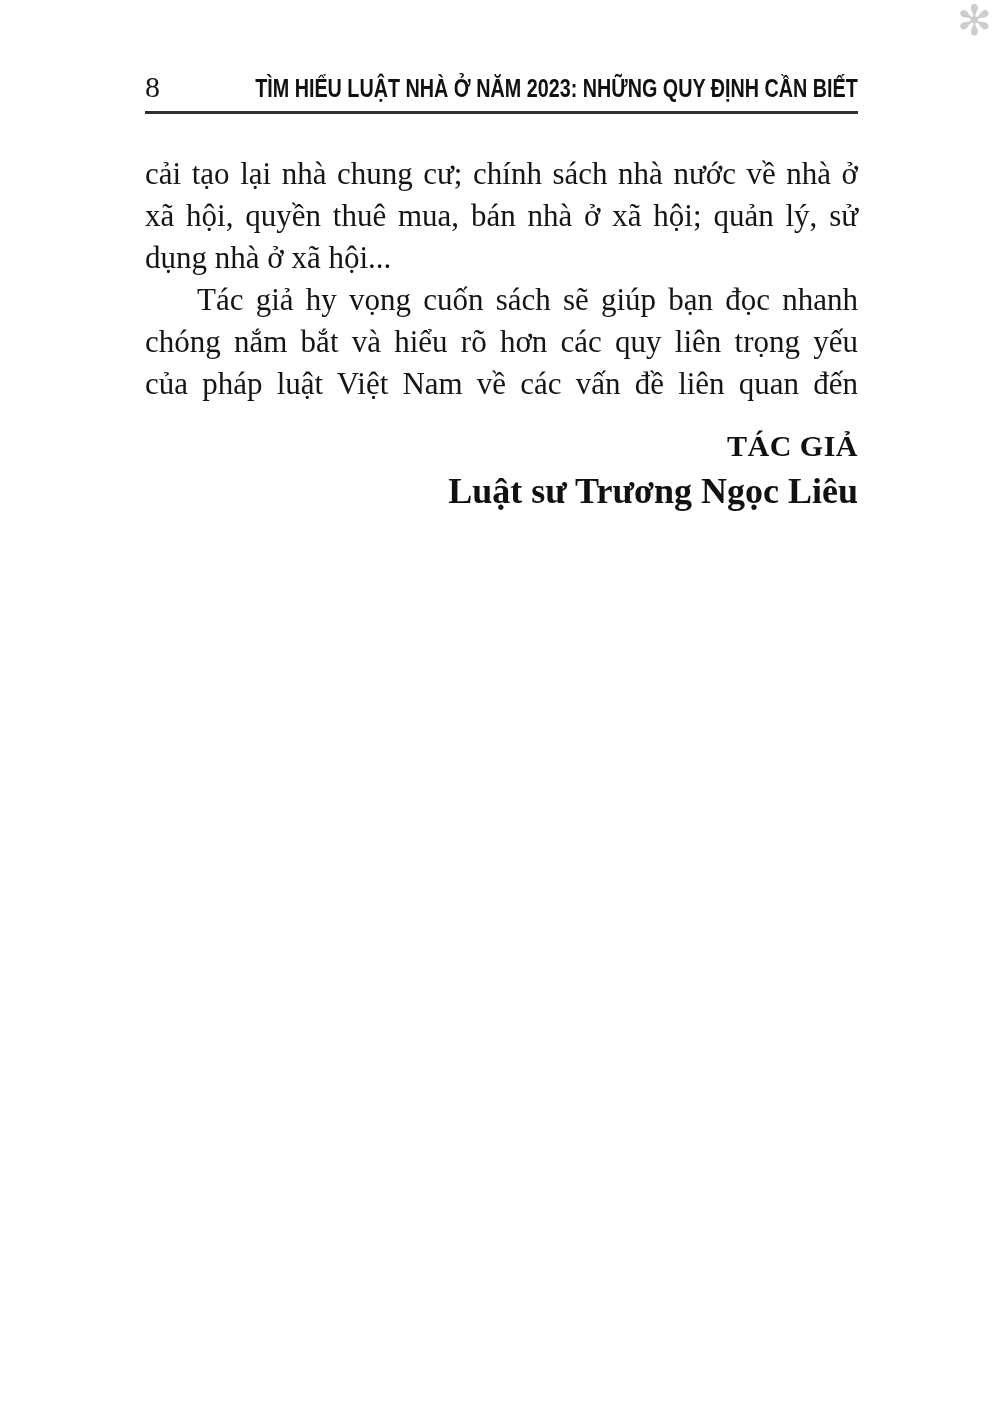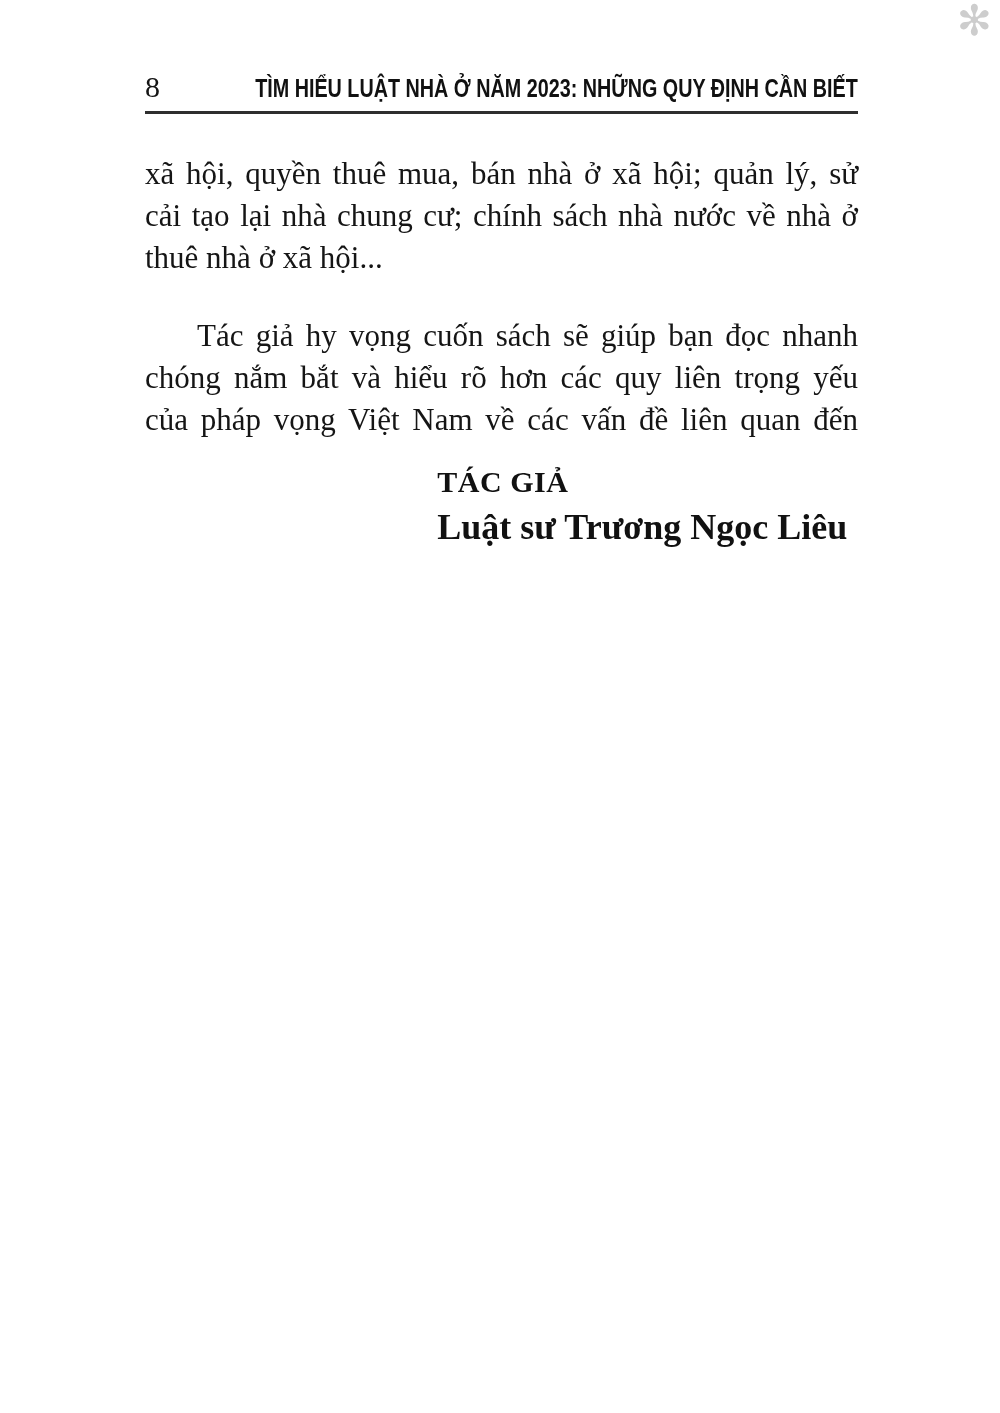--- a/index.html
+++ b/index.html
@@ -62,26 +62,26 @@
     font-size: 31px;
     line-height: 42px;
   }
   .line {
     text-align: justify;
     text-align-last: justify;
     text-justify: inter-word;
     white-space: normal;
   }
   .line.last { text-align-last: left; }
-  .line.indent { text-indent: 52px; margin-top: 36px; }
+  .line.indent { text-indent: 52px; }
   .signature {
     margin-top: 26px;
     margin-left: 41%;
     width: 59%;
-    text-align: left;
+    text-align: right;
     font-weight: 700;
     color: #111111;
   }
   .sig-role {
     font-size: 30px;
     line-height: 30px;
     letter-spacing: 0.5px;
   }
   .sig-name {
     margin-top: 13px;
@@ -101,29 +101,29 @@
     <div class="header">
       <span class="page-num">8</span>
       <span class="header-title-wrap">
         <span class="header-title">TÌM HIỂU LUẬT NHÀ Ở NĂM 2023: NHỮNG QUY ĐỊNH CẦN BIẾT</span>
       </span>
     </div>
 
     <div class="body-text">
 
       <div>
+        <div class="line">cải tạo lại nhà chung cư; chính sách nhà nước về nhà ở</div>
         <div class="line">xã hội, quyền thuê mua, bán nhà ở xã hội; quản lý, sử</div>
-        <div class="line">cải tạo lại nhà chung cư; chính sách nhà nước về nhà ở</div>
-        <div class="line last">thuê nhà ở xã hội...</div>
+        <div class="line last">dụng nhà ở xã hội...</div>
       </div>
 
       <div>
         <div class="line indent">Tác giả hy vọng cuốn sách sẽ giúp bạn đọc nhanh</div>
         <div class="line">chóng nắm bắt và hiểu rõ hơn các quy liên trọng yếu</div>
-        <div class="line">của pháp vọng Việt Nam về các vấn đề liên quan đến</div>
+        <div class="line">của pháp luật Việt Nam về các vấn đề liên quan đến</div>
       </div>
 
     </div>
 
     <div class="signature">
       <div class="sig-role">TÁC GIẢ</div>
       <div class="sig-name">Luật sư Trương Ngọc Liêu</div>
     </div>
 
   </div>

